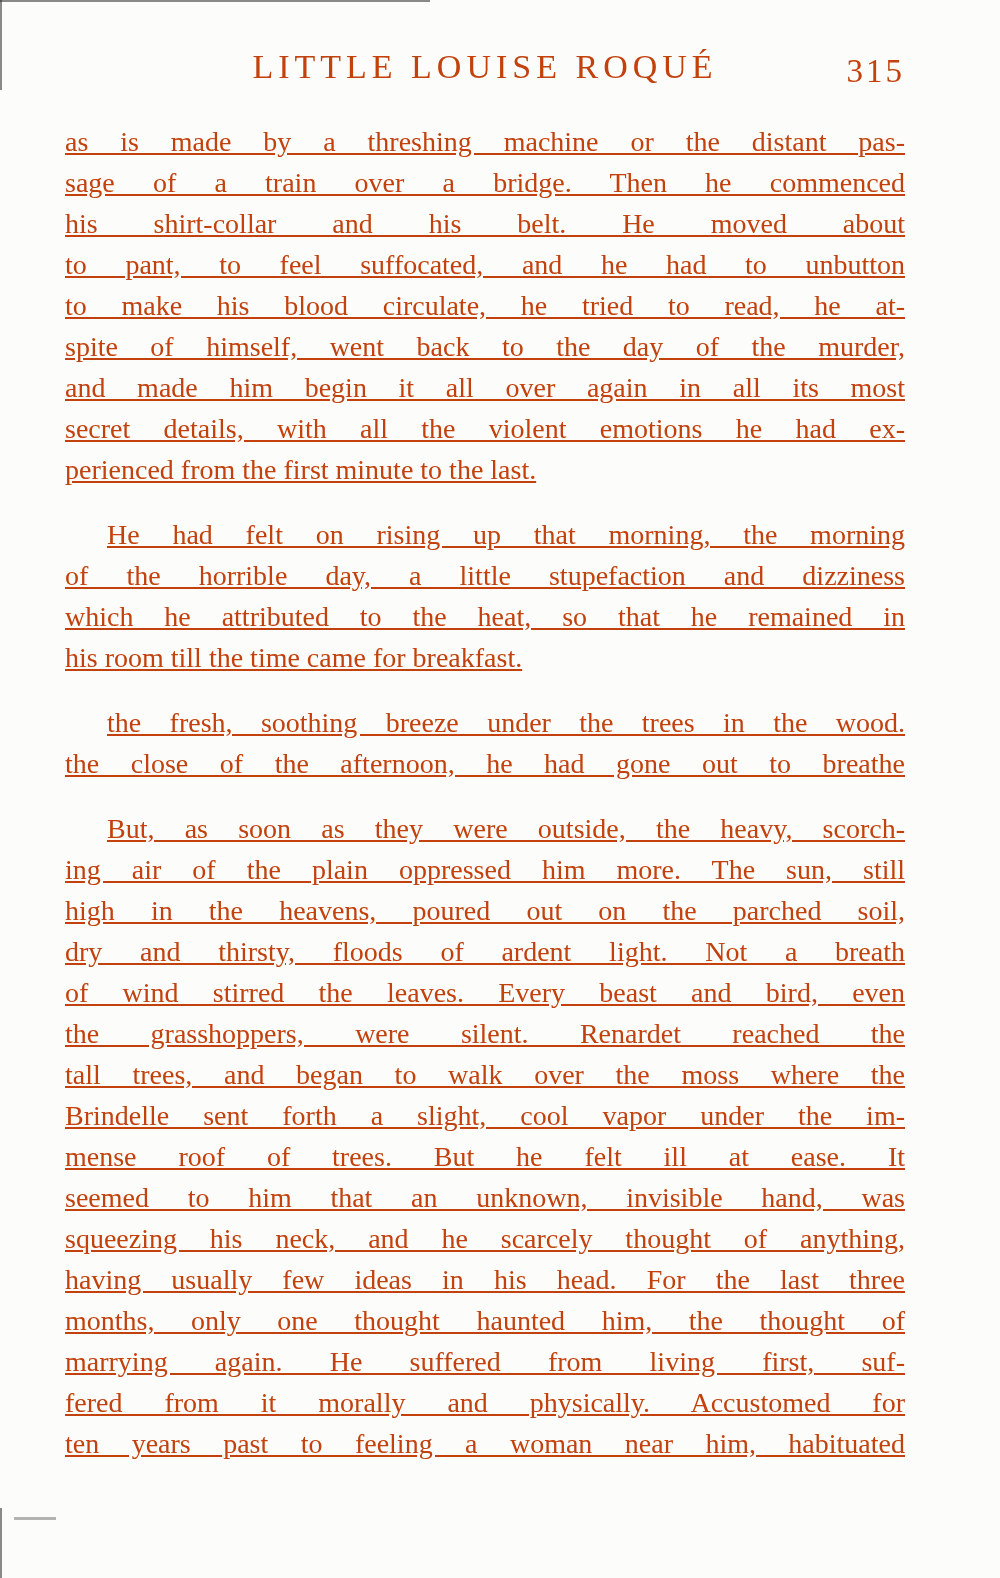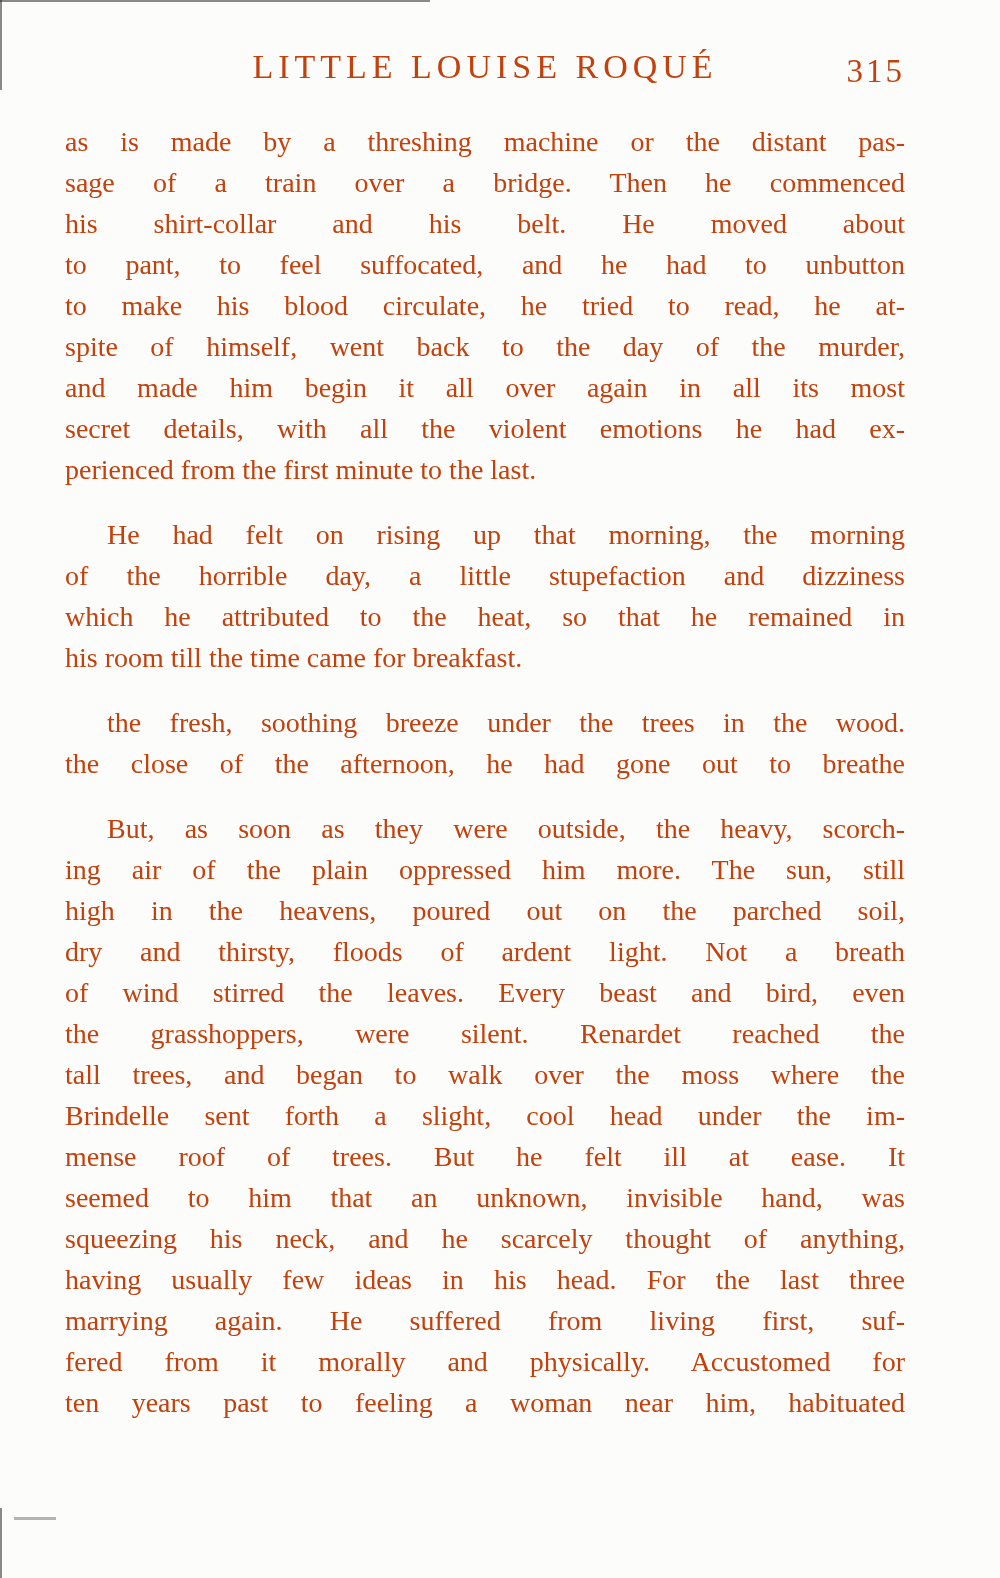--- a/index.html
+++ b/index.html
@@ -62,20 +62,21 @@
     letter-spacing: 3px;
   }
 
   .body-text {
     position: absolute;
     top: 121px;
     left: 65px;
     right: 95px;
     font-size: 28px;
     line-height: 41px;
+    text-decoration: underline;
   }
   .paragraph { margin: 0; }
   .line {
     text-align: justify;
     text-align-last: justify;
   }
   .line.last {
     text-align-last: left;
   }
   .paragraph.indent .line:first-child {
@@ -121,24 +122,25 @@
         <div class="line">the close of the afternoon, he had gone out to breathe</div>
       </div>
       <div class="paragraph indent">
         <div class="line">But, as soon as they were outside, the heavy, scorch-</div>
         <div class="line">ing air of the plain oppressed him more. The sun, still</div>
         <div class="line">high in the heavens, poured out on the parched soil,</div>
         <div class="line">dry and thirsty, floods of ardent light. Not a breath</div>
         <div class="line">of wind stirred the leaves. Every beast and bird, even</div>
         <div class="line">the grasshoppers, were silent. Renardet reached the</div>
         <div class="line">tall trees, and began to walk over the moss where the</div>
-        <div class="line">Brindelle sent forth a slight, cool head under the im-</div>
+        <div class="line">Brindelle sent forth a slight, cool vapor under the im-</div>
         <div class="line">mense roof of trees. But he felt ill at ease. It</div>
         <div class="line">seemed to him that an unknown, invisible hand, was</div>
         <div class="line">squeezing his neck, and he scarcely thought of anything,</div>
         <div class="line">having usually few ideas in his head. For the last three</div>
+        <div class="line">months, only one thought haunted him, the thought of</div>
         <div class="line">marrying again. He suffered from living first, suf-</div>
         <div class="line">fered from it morally and physically. Accustomed for</div>
         <div class="line">ten years past to feeling a woman near him, habituated</div>
       </div>
     </div>
 
 </div>
 
 </body></html>

